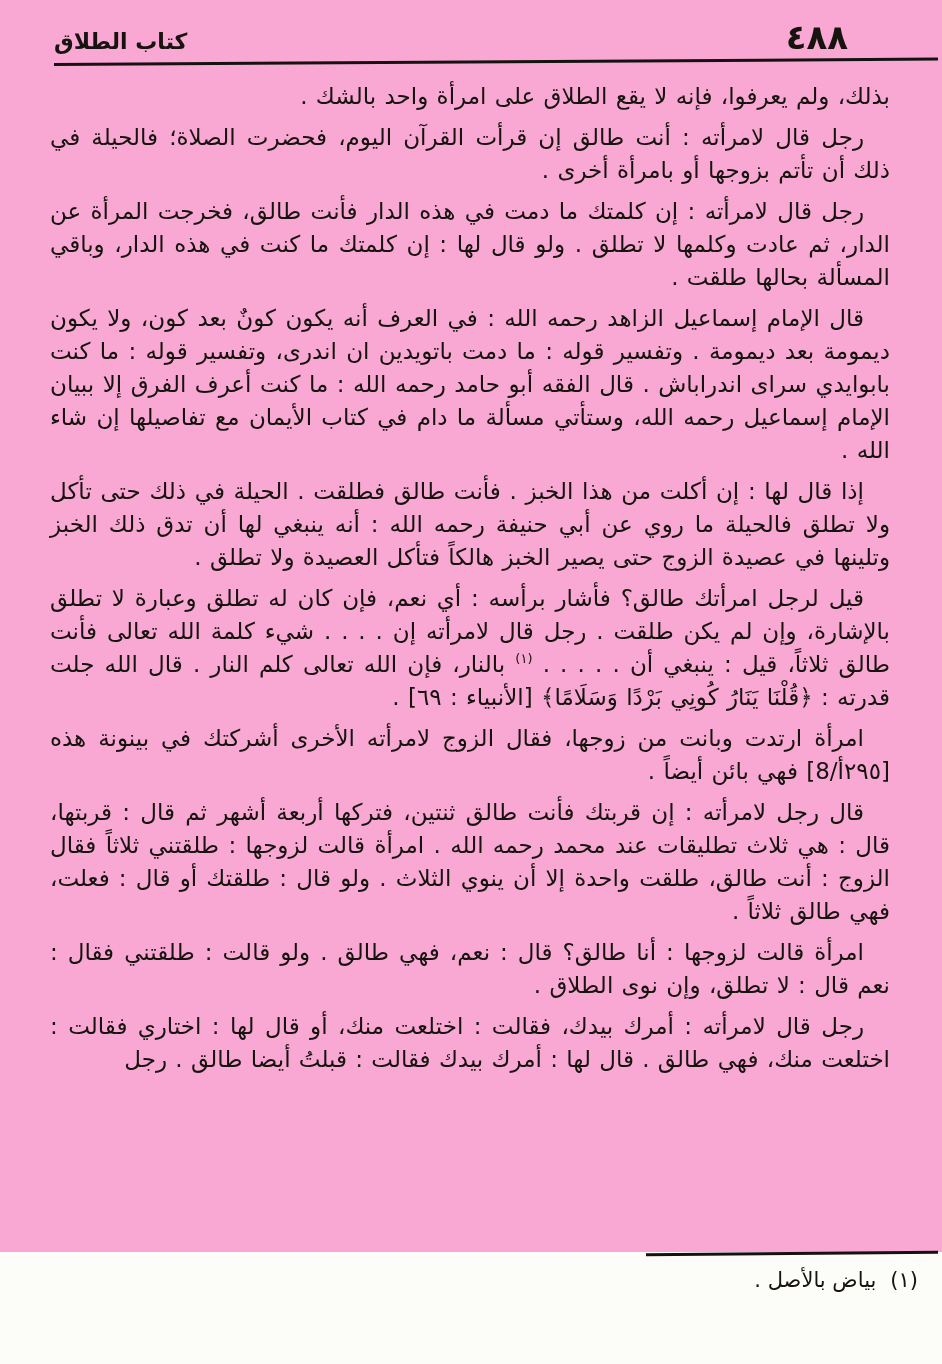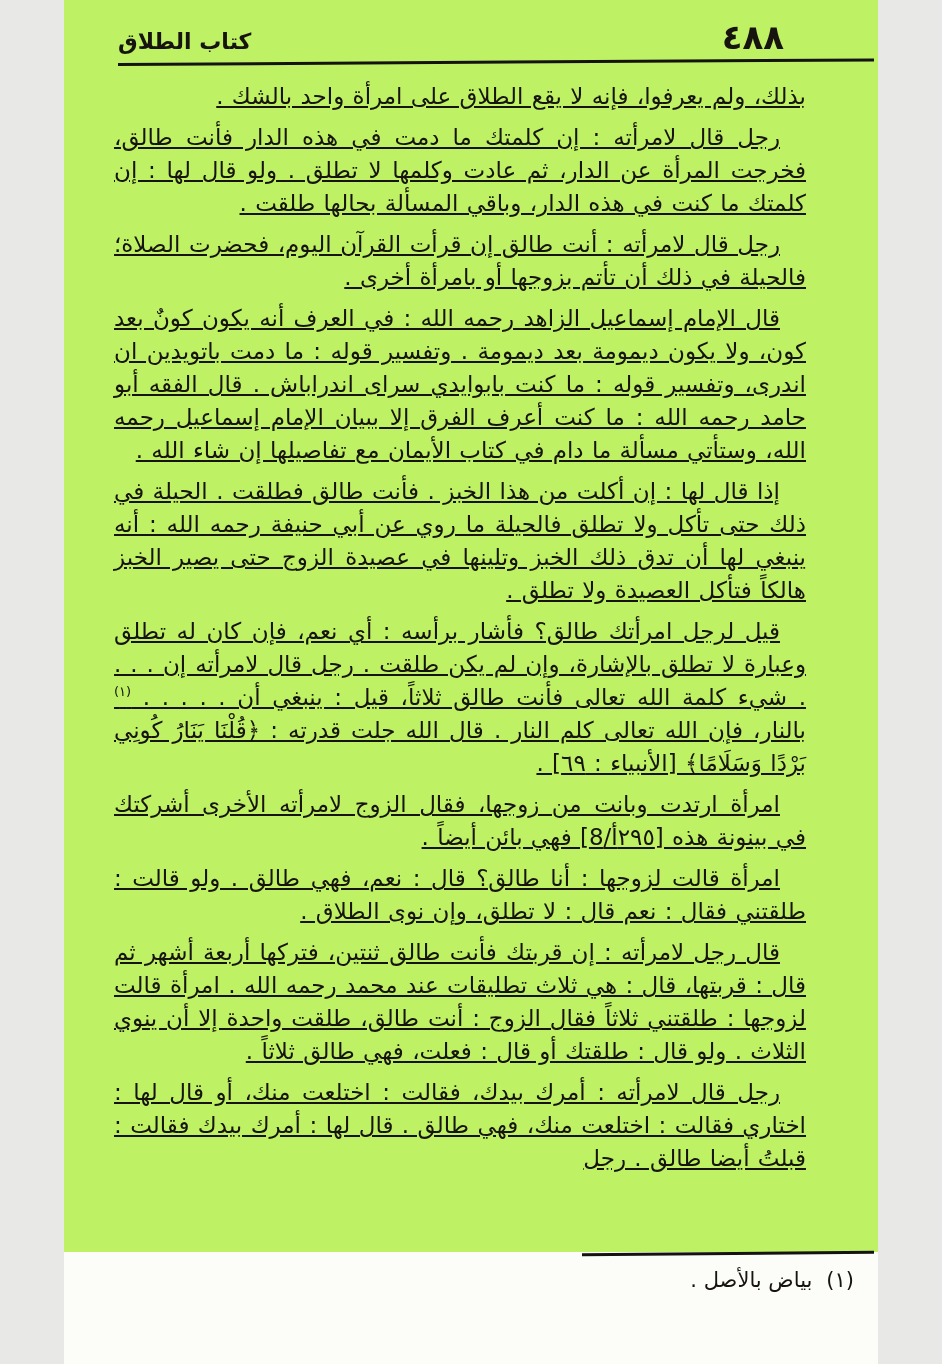--- a/index.html
+++ b/index.html
@@ -1,20 +1,20 @@
 <!DOCTYPE html>
 <html lang="ar"><head>
 <meta charset="utf-8">
 <style>
   html,body{margin:0;padding:0;background:#e8e8e6;}
   .page{
     position:relative;
-    width:814px;height:1364px;
+    width:942px;height:1364px;
     margin:0 auto;
-    background:#bef264;
+    background:#f9a8d4;
     font-family:"DejaVu Sans",sans-serif;
     color:#17130e;
     overflow:hidden;
     box-sizing:border-box;
   }
   
   .header{
     display:flex;
     direction:ltr;
     justify-content:space-between;
@@ -35,22 +35,21 @@
     height:0;
     border-top:3px solid #141310;
     margin:9px 4px 0 54px;
     transform:rotate(-0.35deg);
     transform-origin:left center;
   }
   
   .page-body{
     direction:rtl;
     text-align:justify;
-    padding:14px 72px 0 50px;
-    text-decoration:underline;
+    padding:14px 52px 0 50px;
   }
   .page-body p{
     margin:0 0 8px 0;
     font-size:23px;
     line-height:33px;
     text-indent:26px;
     word-spacing:1px;
   }
   .page-body p.no-indent{text-indent:0;}
   .fn-ref{
@@ -91,38 +90,38 @@
     <div class="chapter-title">كتاب الطلاق</div>
     <div class="page-number">٤٨٨</div>
   </div>
 
   <div class="header-rule"></div>
 
   <div class="page-body">
 
     <p class="no-indent">بذلك، ولم يعرفوا، فإنه لا يقع الطلاق على امرأة واحد بالشك .</p>
 
+    <p>رجل قال لامرأته : أنت طالق إن قرأت القرآن اليوم، فحضرت الصلاة؛ فالحيلة في ذلك أن تأتم بزوجها أو بامرأة أخرى .</p>
+
     <p>رجل قال لامرأته : إن كلمتك ما دمت في هذه الدار فأنت طالق، فخرجت المرأة عن الدار، ثم عادت وكلمها لا تطلق . ولو قال لها : إن كلمتك ما كنت في هذه الدار، وباقي المسألة بحالها طلقت .</p>
-
-    <p>رجل قال لامرأته : أنت طالق إن قرأت القرآن اليوم، فحضرت الصلاة؛ فالحيلة في ذلك أن تأتم بزوجها أو بامرأة أخرى .</p>
 
     <p>قال الإمام إسماعيل الزاهد رحمه الله : في العرف أنه يكون كونٌ بعد كون، ولا يكون ديمومة بعد ديمومة . وتفسير قوله : ما دمت باتويدين ان اندرى، وتفسير قوله : ما كنت بابوايدي سراى اندراباش . قال الفقه أبو حامد رحمه الله : ما كنت أعرف الفرق إلا ببيان الإمام إسماعيل رحمه الله، وستأتي مسألة ما دام في كتاب الأيمان مع تفاصيلها إن شاء الله .</p>
 
     <p>إذا قال لها : إن أكلت من هذا الخبز . فأنت طالق فطلقت . الحيلة في ذلك حتى تأكل ولا تطلق فالحيلة ما روي عن أبي حنيفة رحمه الله : أنه ينبغي لها أن تدق ذلك الخبز وتلينها في عصيدة الزوج حتى يصير الخبز هالكاً فتأكل العصيدة ولا تطلق .</p>
 
     <p>
       <span>قيل لرجل امرأتك طالق؟ فأشار برأسه : أي نعم، فإن كان له تطلق وعبارة لا تطلق بالإشارة، وإن لم يكن طلقت . رجل قال لامرأته إن . . . .  شيء كلمة الله تعالى فأنت طالق ثلاثاً، قيل : ينبغي أن . . . . . </span><span class="fn-ref">(١)</span><span> بالنار، فإن الله تعالى كلم النار . قال الله جلت قدرته : ﴿قُلْنَا يَنَارُ كُونِي بَرْدًا وَسَلَامًا﴾ [الأنبياء : ٦٩] .</span>
     </p>
 
 
     <p>امرأة ارتدت وبانت من زوجها، فقال الزوج لامرأته الأخرى أشركتك في بينونة هذه [٢٩٥أ/8] فهي بائن أيضاً .</p>
 
+    <p>قال رجل لامرأته : إن قربتك فأنت طالق ثنتين، فتركها أربعة أشهر ثم قال : قربتها، قال : هي ثلاث تطليقات عند محمد رحمه الله . امرأة قالت لزوجها : طلقتني ثلاثاً فقال الزوج : أنت طالق، طلقت واحدة إلا أن ينوي الثلاث . ولو قال : طلقتك أو قال : فعلت، فهي طالق ثلاثاً .</p>
+
     <p>امرأة قالت لزوجها : أنا طالق؟ قال : نعم، فهي طالق . ولو قالت : طلقتني فقال : نعم قال : لا تطلق، وإن نوى الطلاق .</p>
-
-    <p>قال رجل لامرأته : إن قربتك فأنت طالق ثنتين، فتركها أربعة أشهر ثم قال : قربتها، قال : هي ثلاث تطليقات عند محمد رحمه الله . امرأة قالت لزوجها : طلقتني ثلاثاً فقال الزوج : أنت طالق، طلقت واحدة إلا أن ينوي الثلاث . ولو قال : طلقتك أو قال : فعلت، فهي طالق ثلاثاً .</p>
 
     <p>رجل قال لامرأته : أمرك بيدك، فقالت : اختلعت منك، أو قال لها : اختاري فقالت : اختلعت منك، فهي طالق . قال لها : أمرك بيدك فقالت : قبلتُ أيضا طالق . رجل</p>
 
   </div>
 
   <div class="footnotes">
     <div class="footnote-rule"></div>
     <div class="footnote">
       <span class="marker">(١)</span><span>بياض بالأصل .</span>
     </div>

